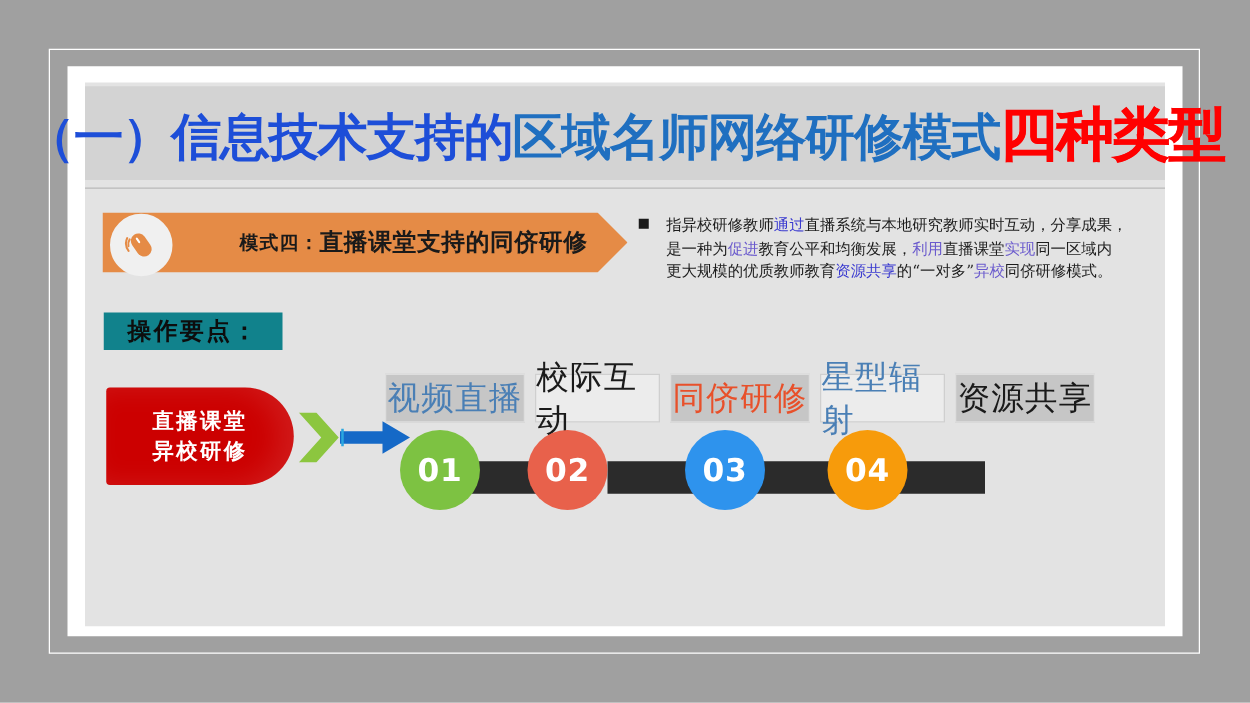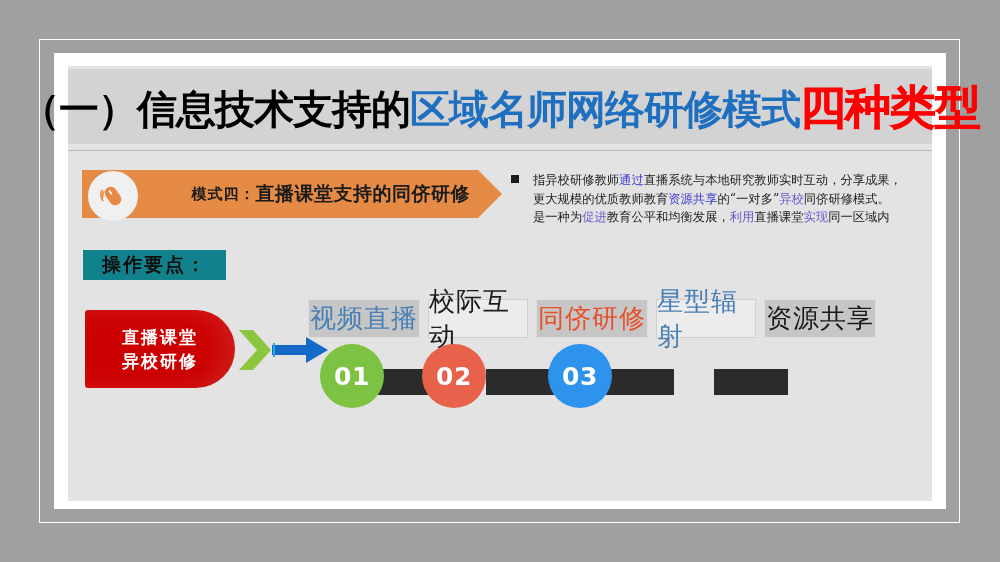--- a/index.html
+++ b/index.html
@@ -57,21 +57,21 @@
     justify-content: center;
   }
   #title-text {
     font-family: "DejaVu Sans", "Liberation Sans", sans-serif;
     font-size: 40px;
     font-weight: 900;
     letter-spacing: -1px;
     white-space: nowrap;
     line-height: 1;
   }
-  .t-black { color: #000000; }
+  .t-black { color: #1d4ed8; }
   .t-blue  { color: #1f6fc0; }
   .t-red   {
     color: #ff0000;
     font-size: 46px;
     -webkit-text-stroke: 0.6px #ff0000;
   }
 
   #title-rule {
     position: absolute;
     left: 68px;
@@ -299,22 +299,22 @@
   <div id="mode-banner-text">
     <span class="mode-label">模式四：</span>
       <span class="mode-title">直播课堂支持的同侪研修</span>
   </div>
 </div>
 
 <div id="desc-block">
   <div id="desc-bullet"></div>
   <div id="desc-lines">
     <div><span>指异校研修教师</span><span class="hi-blue">通过</span><span>直播系统与本地研究教师实时互动，分享成果，</span></div>
+    <div><span>是一种为</span><span class="hi-violet">促进</span><span>教育公平和均衡发展，</span><span class="hi-violet">利用</span><span>直播课堂</span><span class="hi-violet">实现</span><span>同一区域内</span></div>
     <div><span>更大规模的优质教师教育</span><span class="hi-blue">资源共享</span><span>的“一对多”</span><span class="hi-violet">异校</span><span>同侪研修模式。</span></div>
-    <div><span>是一种为</span><span class="hi-violet">促进</span><span>教育公平和均衡发展，</span><span class="hi-violet">利用</span><span>直播课堂</span><span class="hi-violet">实现</span><span>同一区域内</span></div>
   </div>
 </div>
 
 <div id="ops-tag">
   <span id="ops-tag-text">操作要点：</span>
 </div>
 
 <div id="red-bullet">
   <span class="red-bullet-line">直播课堂</span>
   <span class="red-bullet-line">异校研修</span>
@@ -347,13 +347,14 @@
   </div>
 
 <div id="chain">
     <div class="chain-link" style="left: 52px; width: 74px;"></div>
     <div class="chain-link" style="left: 166px; width: 74px;"></div>
     <div class="chain-link" style="left: 280px; width: 74px;"></div>
     <div class="chain-link" style="left: 394px; width: 74px;"></div>
     <div class="node" style="left: 0px; background: rgb(125, 194, 66);">01</div>
     <div class="node" style="left: 102px; background: rgb(232, 97, 75);">02</div>
     <div class="node" style="left: 228px; background: rgb(46, 147, 237);">03</div>
+    <div class="node" style="left: 342px; background: rgb(247, 155, 11);">04</div>
   </div>
 
 </body></html>

